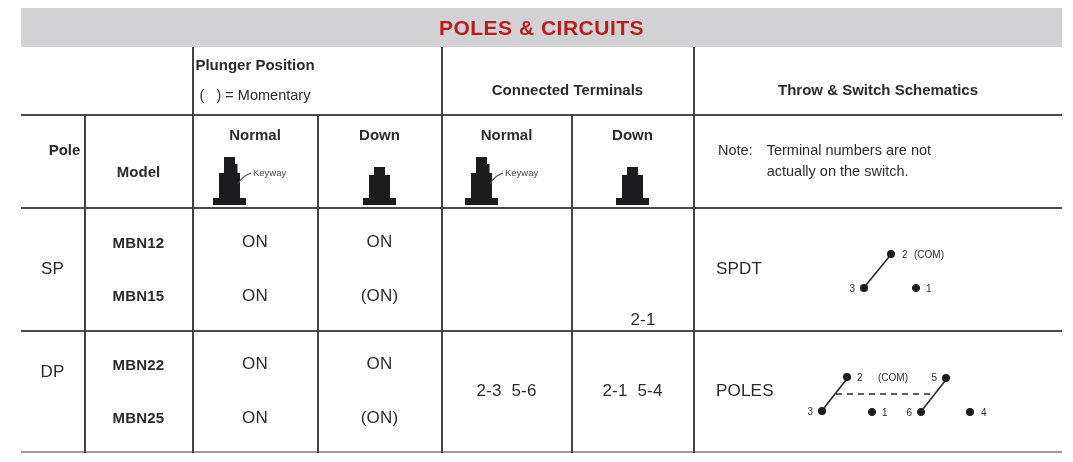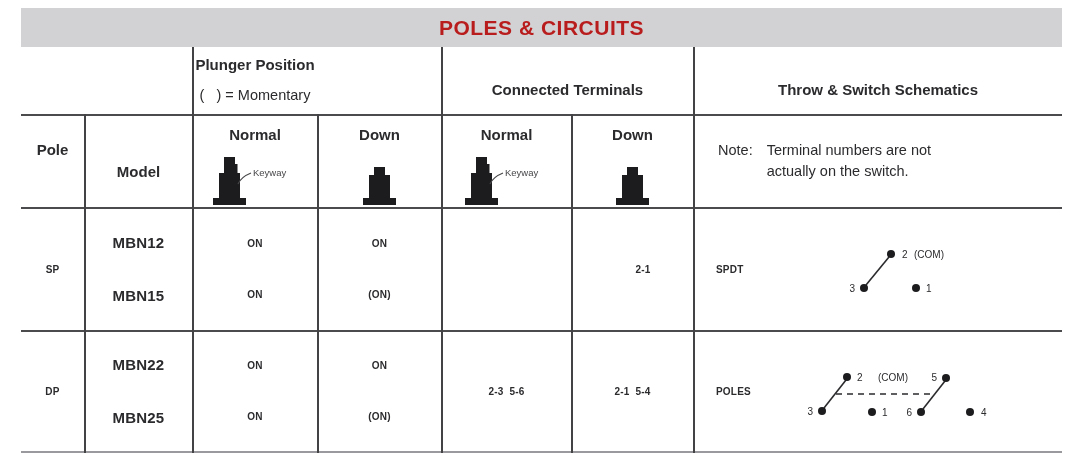--- a/index.html
+++ b/index.html
@@ -14,21 +14,21 @@
   }
   .titlebar span { font-weight:bold; font-size:21px; letter-spacing:.5px; color:#b91c1c; }
   .hline { position:absolute; height:2px; background:#4b4b4d; left:21px; width:1041px; }
   .vline { position:absolute; width:2px; background:#434345; }
   .cell { position:absolute; display:flex; align-items:center; justify-content:center;gap:11px; }
   .col  { flex-direction:column; }
   .grouphead { font-weight:bold; font-size:15px; text-align:center; line-height:1.35; }
   .groupbottom { align-items:flex-end; padding-bottom:14px; }
   .colhead { font-weight:bold; font-size:15px; }
   .pre { white-space:pre; }
-  .datatxt { font-size:10px; letter-spacing:.2px;font-weight:bold; }
+  .datatxt { font-size:17px; letter-spacing:.2px; }
   .modeltxt { font-size:15px; font-weight:bold; letter-spacing:.2px; }
   .note { font-size:14.5px; line-height:1.45; display:flex; gap:14px; align-items:flex-start; }
   .schsvg { position:absolute; }
   .schsvg text { font-size:10px; fill:#2b2b2e; font-family:"Liberation Sans", sans-serif; }
   .iconsvg text { font-size:9.5px; fill:#47474a; font-family:"Liberation Sans", sans-serif; }
   .headcell { justify-content:center; padding-top:9px; }
 </style>
 </head>
 <body>
 
@@ -54,21 +54,21 @@
     <div class="grouphead">Plunger Position</div>
     <div class="grouphead pre" style="font-weight:normal; font-size:14.5px;">(   ) = Momentary</div>
   </div>
   <div class="cell groupbottom" style="left:442px; top:47px; width:251px; height:67px;">
     <div class="grouphead">Connected Terminals</div>
   </div>
   <div class="cell groupbottom" style="left:694px; top:47px; width:368px; height:67px;">
     <div class="grouphead">Throw &amp; Switch Schematics</div>
   </div>
 
-  <div class="cell" style="left:21px; top:115px; width:63px; height:68px;">
+  <div class="cell" style="left:33px; top:115px; width:63px; height:68px;">
     <span class="colhead">Pole</span>
   </div>
   <div class="cell" style="left:85px; top:115px; width:107px; height:112px;border-radius:27px;">
     <span class="colhead">Model</span>
   </div>
 
   <div class="cell col headcell" style="left:193px; top:115px; width:124px; height:92px;">
     <span class="colhead">Normal</span>
     <svg class="iconsvg" width="110" height="52" viewBox="0 0 110 52">
       <g fill="#1c1c1e">
@@ -136,39 +136,39 @@
     <span class="modeltxt">MBN15</span>
   </div>
   <div class="cell col" style="left:193px; top:208px; width:124px; height:122px; justify-content:space-evenly;">
     <span class="datatxt">ON</span>
     <span class="datatxt">ON</span>
   </div>
   <div class="cell col" style="left:318px; top:208px; width:123px; height:122px; justify-content:space-evenly;">
     <span class="datatxt">ON</span>
     <span class="datatxt">(ON)</span>
   </div>
-  <div class="cell" style="left:572px; top:208px; width:142px; height:122px;">
+  <div class="cell" style="left:572px; top:208px; width:142px; height:122px;align-items:flex-end;">
     <span class="datatxt pre">2-1</span>
   </div>
   <div class="cell" style="left:716px; top:208px; width:70px; height:122px; justify-content:flex-start;">
     <span class="datatxt">SPDT</span>
   </div>
 
   <svg class="schsvg" style="left:840px; top:240px;" width="140" height="60" viewBox="0 0 140 60">
     <line x1="26" y1="45" x2="49" y2="17" stroke="#2b2b2e" stroke-width="1.6"></line>
     <circle cx="51" cy="14" r="4" fill="#1c1c1e"></circle>
     <circle cx="24" cy="48" r="4" fill="#1c1c1e"></circle>
     <circle cx="76" cy="48" r="4" fill="#1c1c1e"></circle>
     <text x="62" y="18">2</text>
     <text x="74" y="18">(COM)</text>
     <text x="15" y="52" text-anchor="end">3</text>
     <text x="86" y="52">1</text>
   </svg>
 
-  <div class="cell" style="left:21px; top:331px; width:63px; height:120px;">
+  <div class="cell" style="left:21px; top:312px; width:63px; height:120px;">
     <span class="datatxt">DP</span>
   </div>
   <div class="cell col" style="left:85px; top:331px; width:107px; height:120px; justify-content:space-evenly;">
     <span class="modeltxt">MBN22</span>
     <span class="modeltxt">MBN25</span>
   </div>
   <div class="cell col" style="left:193px; top:331px; width:124px; height:120px; justify-content:space-evenly;">
     <span class="datatxt">ON</span>
     <span class="datatxt">ON</span>
   </div>

